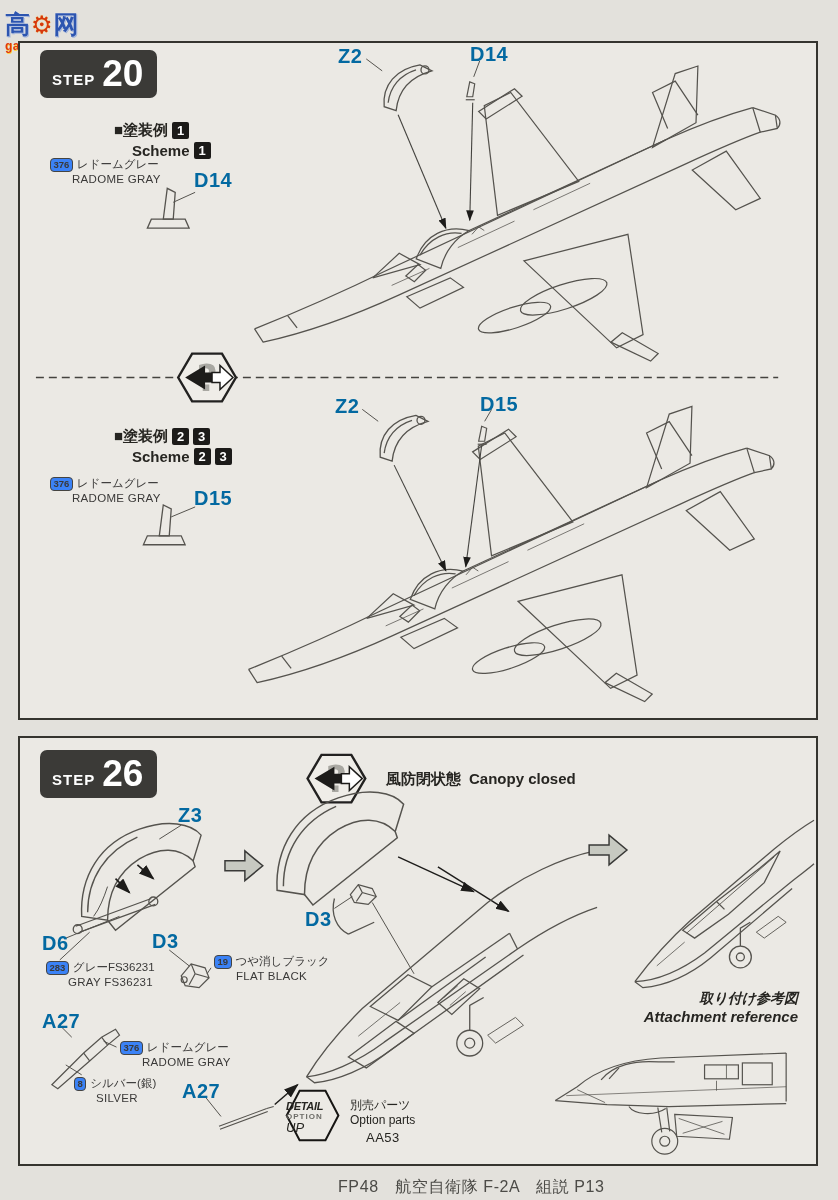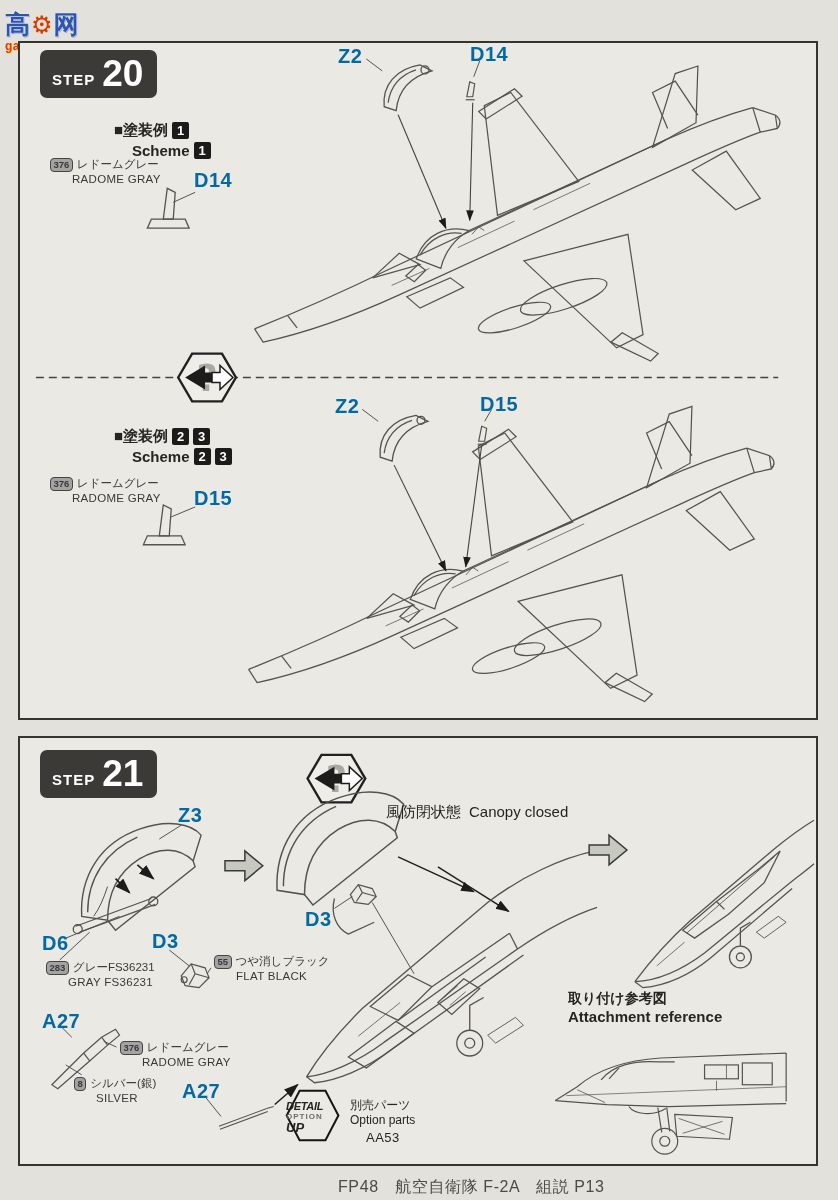--- a/index.html
+++ b/index.html
@@ -11,34 +11,34 @@
   
   .stepbadge{position:absolute;display:flex;align-items:flex-end;gap:7px;background:#3b3a37;color:#fff;border-radius:7px;padding:4px 14px 6px 12px;height:48px;box-sizing:border-box;}
   .step-word{font-weight:bold;font-size:15px;letter-spacing:1px;padding-bottom:4px;}
   .step-num{font-weight:bold;font-size:37px;line-height:36px;}
   
   .scheme-row{position:absolute;display:flex;align-items:center;font-weight:bold;font-size:15px;}
   .numbadge{display:inline-flex;width:17px;height:17px;background:#1c1b19;color:#fff;font-weight:bold;font-size:13px;align-items:center;justify-content:center;border-radius:2px;margin-left:4px;}
   
   .callout{position:absolute;font-size:11.5px;color:#3a3938;}
   .c-row{display:flex;align-items:center;gap:4px;}
-  .codebadge{display:inline-block;border:1.2px solid #454440;border-radius:4px;padding:0.5px 2.5px;font-size:9.5px;font-weight:bold;background:#a3a3a3;}
+  .codebadge{display:inline-block;border:1.2px solid #454440;border-radius:4px;padding:0.5px 2.5px;font-size:9.5px;font-weight:bold;background:#3b82f6;}
   .c-en{padding-left:22px;margin-top:1px;letter-spacing:0.3px;}
   
   .plabel{position:absolute;font-weight:bold;font-size:20px;letter-spacing:0.5px;color:#0369a1;}
-  .note{position:absolute;font-weight:normal;font-size:15px;margin-top:33px;}
+  .note{position:absolute;font-weight:bold;font-size:15px;}
   .note .jp{margin-right:8px;}
   
   .detailtext{position:absolute;width:56px;height:52px;display:flex;flex-direction:column;align-items:flex-start;justify-content:center;line-height:1.05;}
   .dt1{font-weight:bold;font-size:11px;font-style:italic;letter-spacing:-0.3px;}
   .dt2{font-size:8px;font-weight:bold;color:#6e6d68;letter-spacing:1px;}
-  .dt3{font-weight:bold;font-size:13px;font-style:italic;}
+  .dt3{font-weight:normal;font-size:13px;font-style:italic;}
   .optionparts{position:absolute;font-size:12px;line-height:1.25;}
   .op-code{font-size:13px;padding-left:16px;margin-top:2px;letter-spacing:0.5px;}
-  .attach{position:absolute;width:230px;text-align:left;}
+  .attach{position:absolute;width:230px;text-align:right;font-style:italic;}
   .at-jp{font-weight:bold;font-size:14px;}
   .at-en{font-weight:bold;font-size:15px;}
   
   .wm{position:absolute;left:5px;top:8px;}
   .wm-row{display:flex;align-items:center;gap:1px;}
   .wm-cn{color:#2d55b0;font-weight:bold;font-size:25px;text-shadow:0 0 1px #fff,1px 1px 0 #9db0d8;}
   .wm-gear{color:#d6370f;font-size:24px;text-shadow:0 0 1px #ffd23e;}
   .wm-url{font-weight:bold;font-size:12px;color:#e0390e;letter-spacing:0.3px;text-shadow:0.5px 0.5px 0 #ffd23e;margin-top:-2px;}
   
   .footer-info{position:absolute;left:338px;top:1177px;font-size:16px;color:#4c4b47;letter-spacing:0.6px;}
@@ -311,21 +311,21 @@
         <path d="M641,373 L645,398 M650,373 L653,397"></path>
         <circle cx="648" cy="407" r="13"></circle>
           <circle cx="648" cy="407" r="5"></circle>
         <path d="M658,380 L716,383 L713,405 L660,402 Z"></path>
         <path d="M662,384 L708,400 M666,399 L706,387" stroke-width="0.8"></path>
       </g>
     </svg>
 
     <div class="stepbadge" style="left:20px;top:12px">
       <span class="step-word">STEP</span>
-      <span class="step-num">21</span>
+      <span class="step-num">26</span>
     </div>
 
     <div class="note" style="left:366px;top:32px">
       <span class="jp">風防閉状態</span><span>Canopy closed</span>
     </div>
 
     <div class="plabel" style="left:158px;top:66px">Z3</div>
     <div class="plabel" style="left:22px;top:194px">D6</div>
     <div class="plabel" style="left:132px;top:192px">D3</div>
     <div class="plabel" style="left:285px;top:170px">D3</div>
@@ -335,21 +335,21 @@
     <div class="callout" style="left:26px;top:222px">
       <div class="c-row">
         <span class="codebadge">283</span>
         <span>グレーFS36231</span>
       </div>
       <div class="c-en">GRAY FS36231</div>
     </div>
 
     <div class="callout" style="left:194px;top:216px">
       <div class="c-row">
-        <span class="codebadge">55</span>
+        <span class="codebadge">19</span>
         <span>つや消しブラック</span>
       </div>
       <div class="c-en">FLAT BLACK</div>
     </div>
 
     <div class="callout" style="left:100px;top:302px">
       <div class="c-row">
         <span class="codebadge">376</span>
         <span>レドームグレー</span>
       </div>

